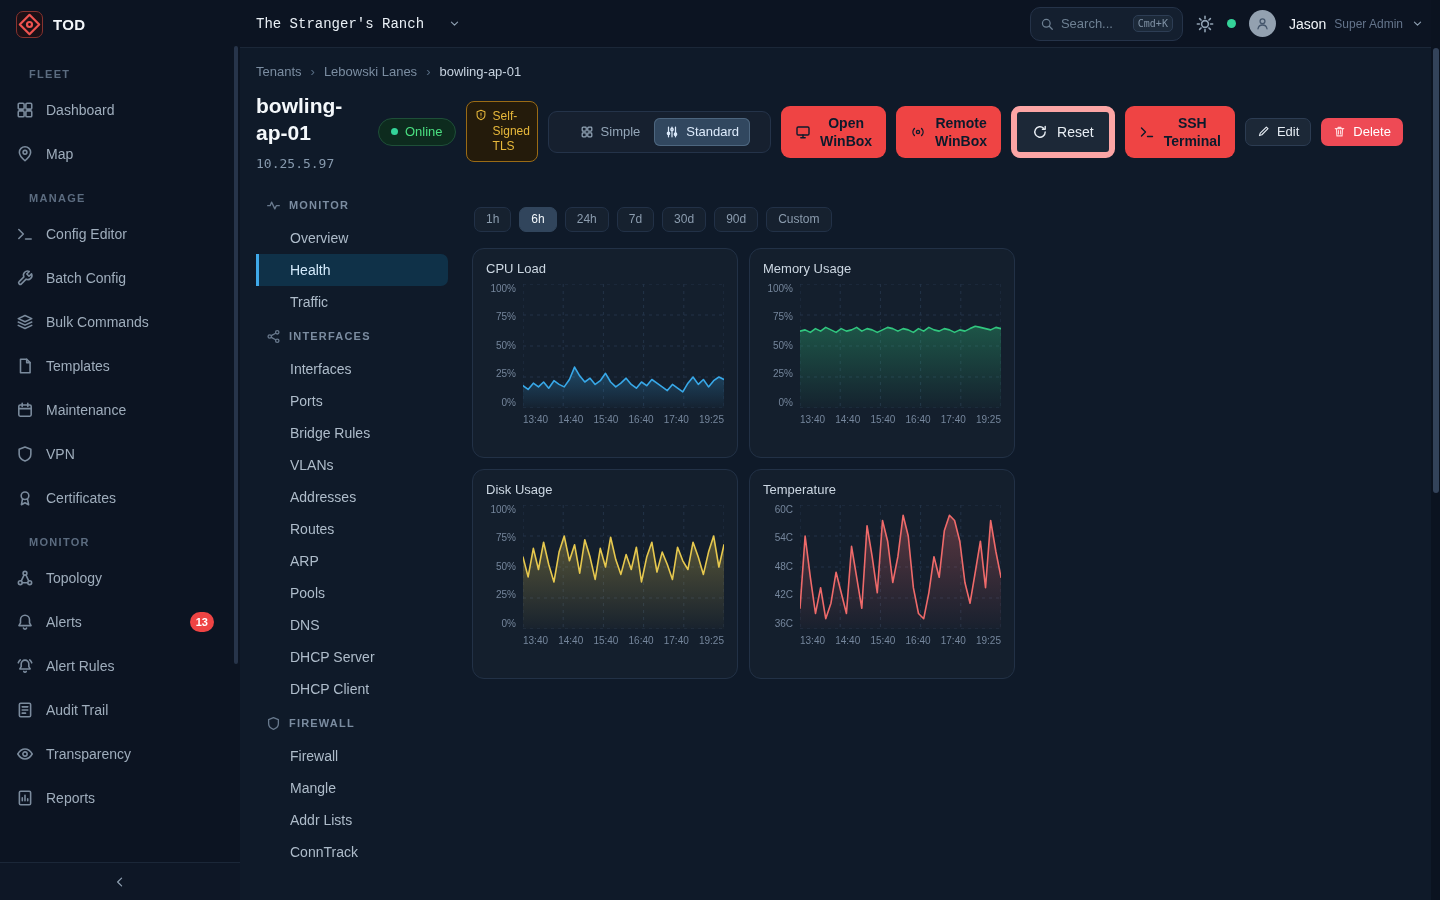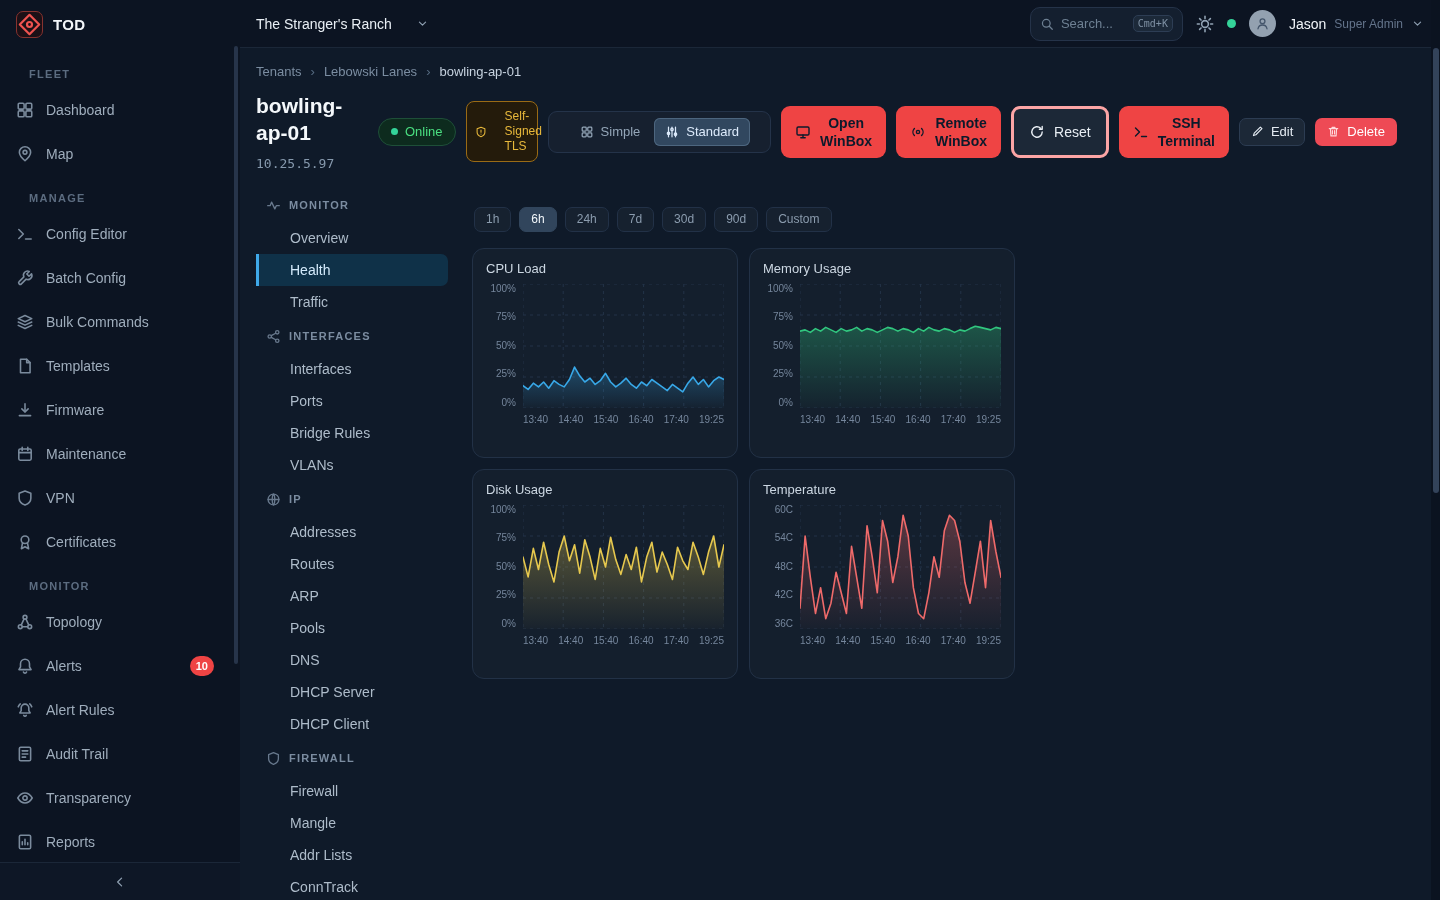--- a/index.html
+++ b/index.html
@@ -28,21 +28,21 @@
 
   .side-collapse { height:38px; border-top:1px solid #1b2738; background:#0e1726; display:flex; align-items:center;
     justify-content:center; color:#8fa0b2; cursor:pointer; }
   .side-collapse .icn { width:14px; height:14px; }
   .side-scrollbar { position:absolute; top:46px; right:2px; width:4px; height:618px; border-radius:2px; background:#27344a; cursor:grab; }
 
   
   .main { flex:1; display:flex; flex-direction:column; min-width:0; background:#0f1a29; }
 
   .topbar { height:48px; min-height:48px; background:#0c1422; border-bottom:1px solid #1b2738; display:flex; align-items:center; padding:0 16px; }
-  .tenant { display:flex; align-items:center; gap:24px; color:#e9eff5; font-size:14px; font-weight:500; cursor:pointer; }
+  .tenant { display:flex; align-items:center; gap:24px; color:#e9eff5; font-size:14px; font-weight:500; cursor:pointer;font-family:Liberation Mono, monospace; }
   .tenant .icn, .user-caret { width:13px; height:13px; color:#8fa0b2; }
   .topbar-right { margin-left:auto; display:flex; align-items:center; gap:13px; }
   .searchbox { width:153px; height:34px; background:#141f2f; border:1px solid #253349; border-radius:10px; display:flex;
     align-items:center; gap:7px; padding:0 9px; color:#6e8093; font-size:13px; cursor:text; }
   .searchbox .icn { width:14px; height:14px; color:#6e8093; flex:none; }
   .searchbox .kbd { margin-left:auto; font-family:"DejaVu Sans Mono", monospace; font-size:10px; color:#7e90a3;
     background:#1c2939; border:1px solid #2d3d54; border-radius:5px; padding:2px 4px; }
   .iconbtn { width:18px; height:18px; color:#93a4b5; cursor:pointer; }
   .status-dot { width:9px; height:9px; border-radius:50%; background:#34d399; }
   .avatar { width:27px; height:27px; border-radius:50%; background:#93a1b0; display:flex; align-items:center; justify-content:center; cursor:pointer; }
@@ -60,36 +60,36 @@
 
   .device-header { display:flex; align-items:center; gap:10px; margin-top:14px; }
   .title-block { width:112px; min-width:112px; }
   .device-name { margin:0; font-size:21px; line-height:1.28; font-weight:700; color:#f4f8fb; overflow-wrap:anywhere; }
   .device-ip { margin-top:9px; font-family:"DejaVu Sans Mono", monospace; font-size:13px; color:#8699ad; }
 
   .pill-online { display:flex; align-items:center; gap:7px; height:28px; padding:0 12px; border-radius:999px;
     background:#0d2b1e; border:1px solid #1e4f38; color:#4ade80; font-size:13px; }
   .pill-online .dot { width:7px; height:7px; border-radius:50%; background:#34d399; }
 
-  .tls-badge { display:flex; align-items:center; gap:18px; width:72px; min-width:72px; padding:7px 8px; border-radius:8px;
+  .tls-badge { display:flex; gap:6px; width:72px; min-width:72px; padding:7px 8px; border-radius:8px;
     border:1px solid #9a6b15; background:#241b0b; color:#e8b93b; font-size:12px; line-height:1.25; }
   .tls-badge .icn { width:12px; height:12px; flex:none; }
   .tls-badge .tls-text { width:44px; }
 
   .segmented { display:flex; align-items:center; gap:3px; height:36px; padding:20px; background:#16202f;
     border:1px solid #243349; border-radius:9px; }
   .seg { display:flex; align-items:center; gap:7px; height:28px; padding:0 11px; border-radius:6px; font-size:13px; color:#94a6b8; cursor:pointer; }
   .seg .icn { width:14px; height:14px; }
   .seg.active { background:#31475f; color:#dceafb; box-shadow:inset 0 0 0 1px #4d667f; }
 
   .btn { display:flex; align-items:center; gap:9px; border:none; border-radius:9px; cursor:pointer; font-family:inherit; }
   .btn .icn { width:16px; height:16px; flex:none; }
   .btn-sky { background:#ef4444; color:#0c1a2b; height:52px; padding:0 14px; font-size:14px; font-weight:700; }
   .btn-sky .lbl { width:min-content; text-align:center; line-height:1.3; }
-  .btn-reset { background:#1c2837; border:3px solid #fca5a5; color:#e8eef4; height:52px; padding:0 15px; font-size:14px; font-weight:500; }
+  .btn-reset { background:#1c2837; border:6px solid #fca5a5; color:#e8eef4; height:52px; padding:0 15px; font-size:14px; font-weight:500; }
   .btn-edit { background:#1c2837; border:1px solid #2c3c52; color:#e4ebf2; height:28px; padding:0 11px; font-size:13px; border-radius:7px; gap:7px; }
   .btn-edit .icn { width:13px; height:13px; }
   .btn-danger { background:#ee4a55; color:#fff; height:28px; padding:0 12px; font-size:13px; border-radius:7px; gap:7px; }
   .btn-danger .icn { width:13px; height:13px; color:#ffd9dc; }
 
   .body-row { display:flex; margin-top:16px; }
   .device-nav { width:192px; min-width:192px; }
   .nav-group-header { display:flex; align-items:center; gap:8px; height:33px; padding-left:10px; font-size:11px; font-weight:700;
     letter-spacing:1.2px; color:#7b8ca0; margin-top:2px; }
   .nav-group-header .icn { width:15px; height:15px; color:#68798d; }
@@ -188,30 +188,20 @@
             <svg viewBox="0 0 16 16" fill="none" stroke="currentColor" stroke-width="1.4" stroke-linecap="round" stroke-linejoin="round">
               <path d="M4 2h5.5L12.5 5v9H4z"></path>
               <path d="M9.5 2v3h3"></path>
             </svg>
           </span>
           <span>Templates</span>
         </div>
         <div class="side-item">
           <span class="icn">
             <svg viewBox="0 0 16 16" fill="none" stroke="currentColor" stroke-width="1.4" stroke-linecap="round" stroke-linejoin="round">
-              <path d="M8 2.5v7"></path>
-              <path d="M5.2 7l2.8 2.8L10.8 7"></path>
-              <path d="M3 13h10"></path>
-            </svg>
-          </span>
-          <span>Firmware</span>
-        </div>
-        <div class="side-item">
-          <span class="icn">
-            <svg viewBox="0 0 16 16" fill="none" stroke="currentColor" stroke-width="1.4" stroke-linecap="round" stroke-linejoin="round">
               <rect x="2.5" y="3.5" width="11" height="10" rx="1.2"></rect>
               <path d="M2.5 6.8h11"></path>
               <path d="M5.5 2v2.8M10.5 2v2.8"></path>
             </svg>
           </span>
           <span>Maintenance</span>
         </div>
         <div class="side-item">
           <span class="icn">
             <svg viewBox="0 0 16 16" fill="none" stroke="currentColor" stroke-width="1.4" stroke-linecap="round" stroke-linejoin="round">
@@ -242,21 +232,21 @@
           <span>Topology</span>
         </div>
         <div class="side-item">
           <span class="icn">
             <svg viewBox="0 0 16 16" fill="none" stroke="currentColor" stroke-width="1.4" stroke-linecap="round" stroke-linejoin="round">
               <path d="M8 2a4 4 0 0 1 4 4v2.8l1.4 2.4H2.6L4 8.8V6a4 4 0 0 1 4-4z"></path>
               <path d="M6.6 13.4a1.5 1.5 0 0 0 2.8 0"></path>
             </svg>
           </span>
           <span>Alerts</span>
-          <span class="badge">10</span>
+          <span class="badge">13</span>
         </div>
         <div class="side-item">
           <span class="icn">
             <svg viewBox="0 0 16 16" fill="none" stroke="currentColor" stroke-width="1.4" stroke-linecap="round" stroke-linejoin="round">
               <path d="M8 2.8a3.4 3.4 0 0 1 3.4 3.4v2.4l1.2 2H3.4l1.2-2V6.2A3.4 3.4 0 0 1 8 2.8z"></path>
               <path d="M6.9 12.8a1.2 1.2 0 0 0 2.2 0"></path>
               <path d="M2 5.2a6 6 0 0 1 1.8-2.6M14 5.2a6 6 0 0 0-1.8-2.6"></path>
             </svg>
           </span>
           <span>Alert Rules</span>
@@ -482,29 +472,20 @@
                   <circle cx="12" cy="12.5" r="1.8"></circle>
                   <path d="M5.7 7.1l4.6-2.6M5.7 8.9l4.6 2.6"></path>
                 </svg>
               </span>
               <span>INTERFACES</span>
             </div>
             <div class="nav-item">Interfaces</div>
             <div class="nav-item">Ports</div>
             <div class="nav-item">Bridge Rules</div>
             <div class="nav-item">VLANs</div>
-            <div class="nav-group-header">
-              <span class="icn">
-                <svg viewBox="0 0 16 16" fill="none" stroke="currentColor" stroke-width="1.4" stroke-linecap="round" stroke-linejoin="round">
-                  <circle cx="8" cy="8" r="5.8"></circle>
-                  <path d="M2.2 8h11.6M8 2.2c1.8 1.6 1.8 10 0 11.6-1.8-1.6-1.8-10 0-11.6z"></path>
-                </svg>
-              </span>
-              <span>IP</span>
-            </div>
             <div class="nav-item">Addresses</div>
             <div class="nav-item">Routes</div>
             <div class="nav-item">ARP</div>
             <div class="nav-item">Pools</div>
             <div class="nav-item">DNS</div>
             <div class="nav-item">DHCP Server</div>
             <div class="nav-item">DHCP Client</div>
             <div class="nav-group-header">
               <span class="icn">
                 <svg viewBox="0 0 16 16" fill="none" stroke="currentColor" stroke-width="1.4" stroke-linecap="round" stroke-linejoin="round">

